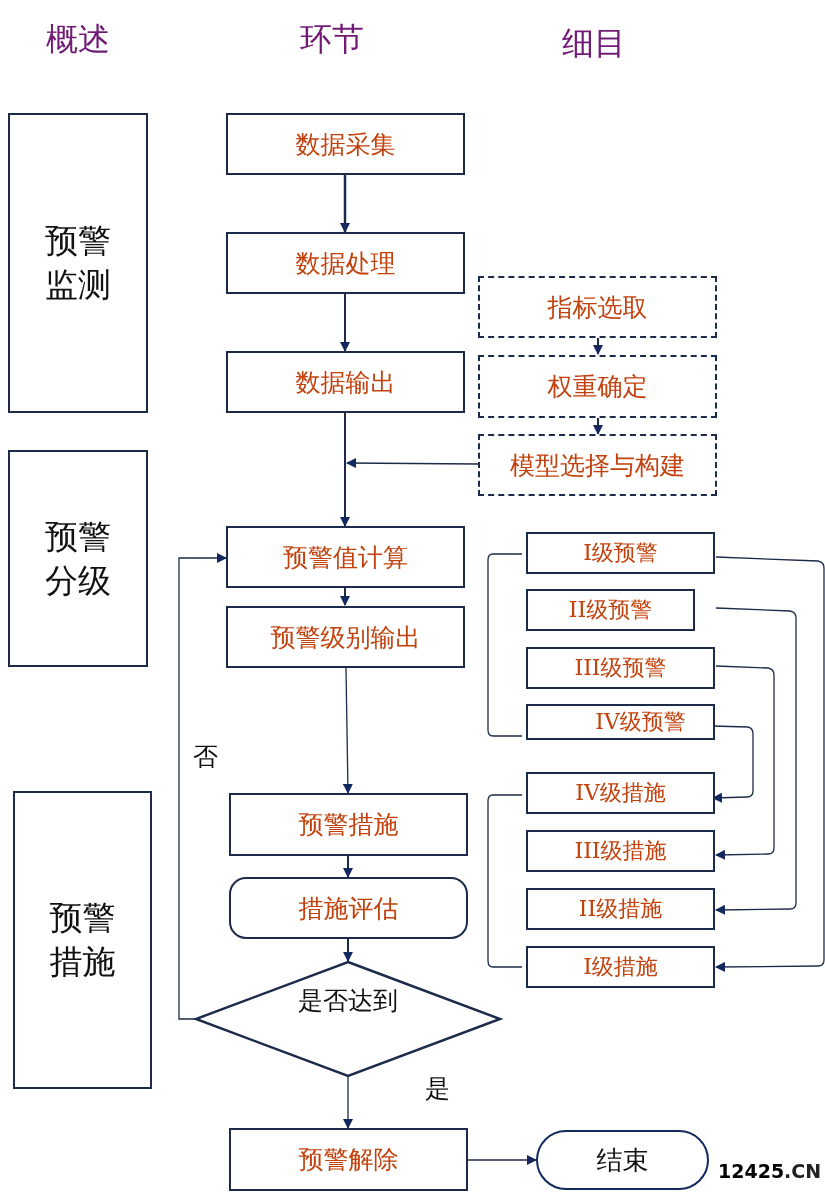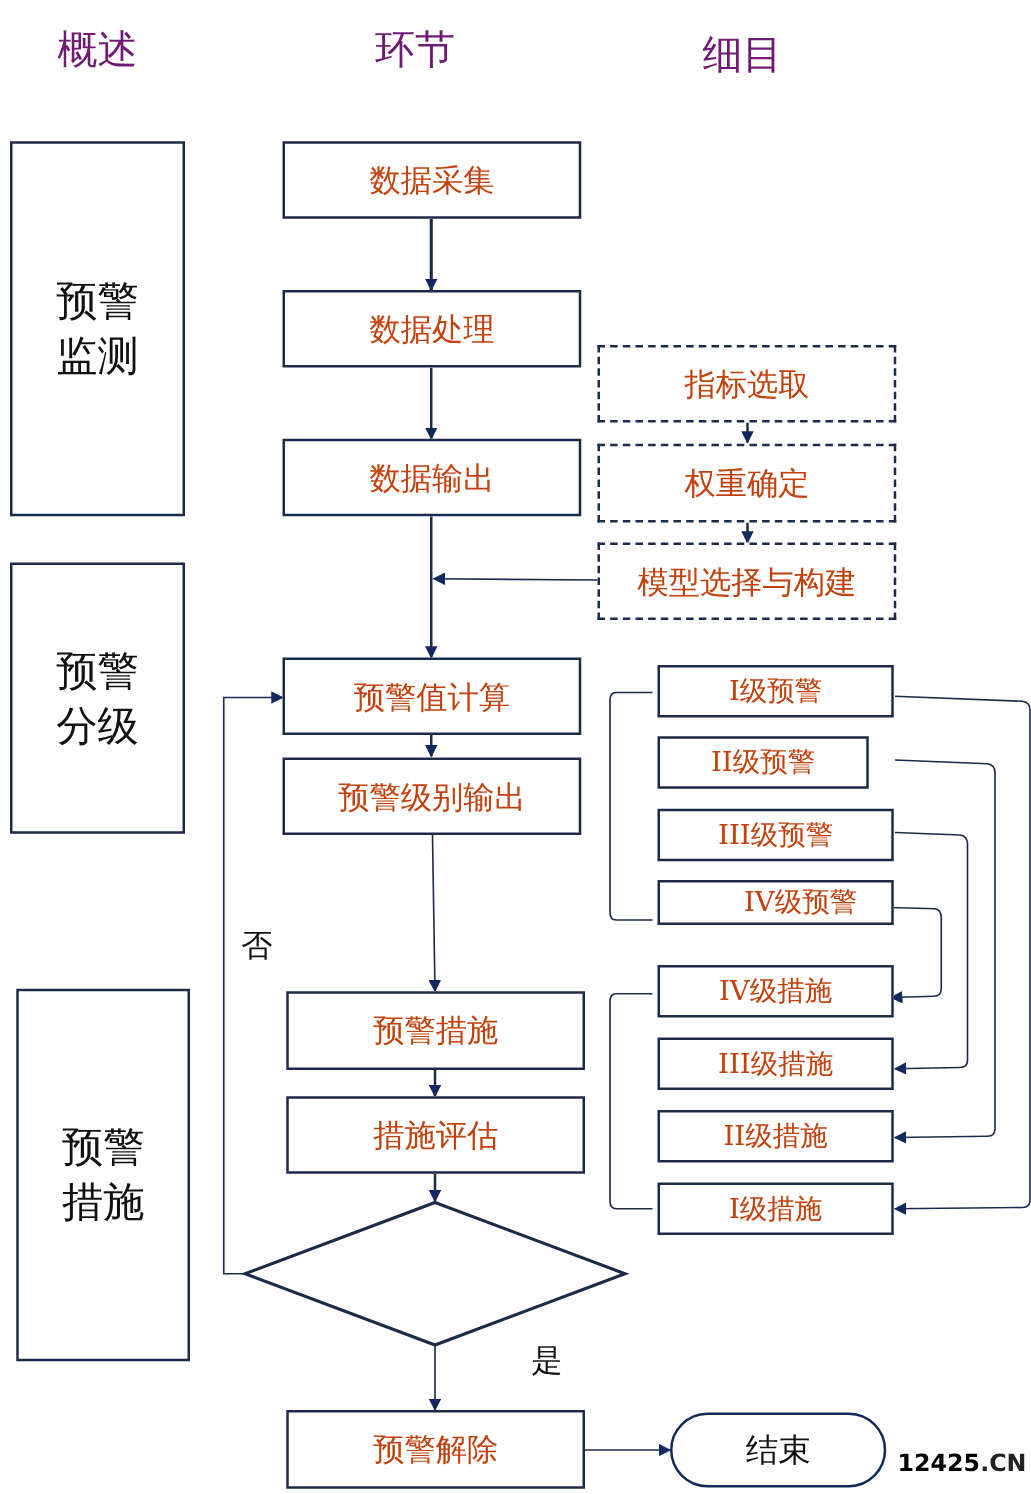--- a/index.html
+++ b/index.html
@@ -84,24 +84,25 @@
       <span>措施</span>
     </span>
 </div>
 
 <div class="box" style="left:226px; top:113px; width:239px; height:62px;">数据采集</div>
 <div class="box" style="left:226px; top:232px; width:239px; height:62px;">数据处理</div>
 <div class="box" style="left:226px; top:351px; width:239px; height:62px;">数据输出</div>
 <div class="box" style="left:226px; top:526px; width:239px; height:62px;">预警值计算</div>
 <div class="box" style="left:226px; top:606px; width:239px; height:62px;">预警级别输出</div>
 <div class="box" style="left:229px; top:793px; width:239px; height:63px;">预警措施</div>
-<div class="box" style="left:229px; top:877px; width:239px; height:62px;">措施评估</div>
+<div class="box" style="left:229px; top:877px; width:239px; height:62px;border-radius:17px;">措施评估</div>
 <div class="box" style="left:229px; top:1128px; width:239px; height:63px;">预警解除</div>
 
 <div class="diamond-text" style="left:258px; top:982px;">
+  <div>是否达到</div>
 </div>
 
 <div class="lbl" style="left:193px; top:740px;">否</div>
 <div class="lbl" style="left:425px; top:1072px;">是</div>
 
 <div class="terminal" style="left:536px; top:1130px; width:173px; height:60px;">结束</div>
 
 <div class="box dash" style="left:478px; top:276px; width:239px; height:62px;">指标选取</div>
 <div class="box dash" style="left:478px; top:355px; width:239px; height:63px;">权重确定</div>
 <div class="box dash" style="left:478px; top:434px; width:239px; height:62px;">模型选择与构建</div>

